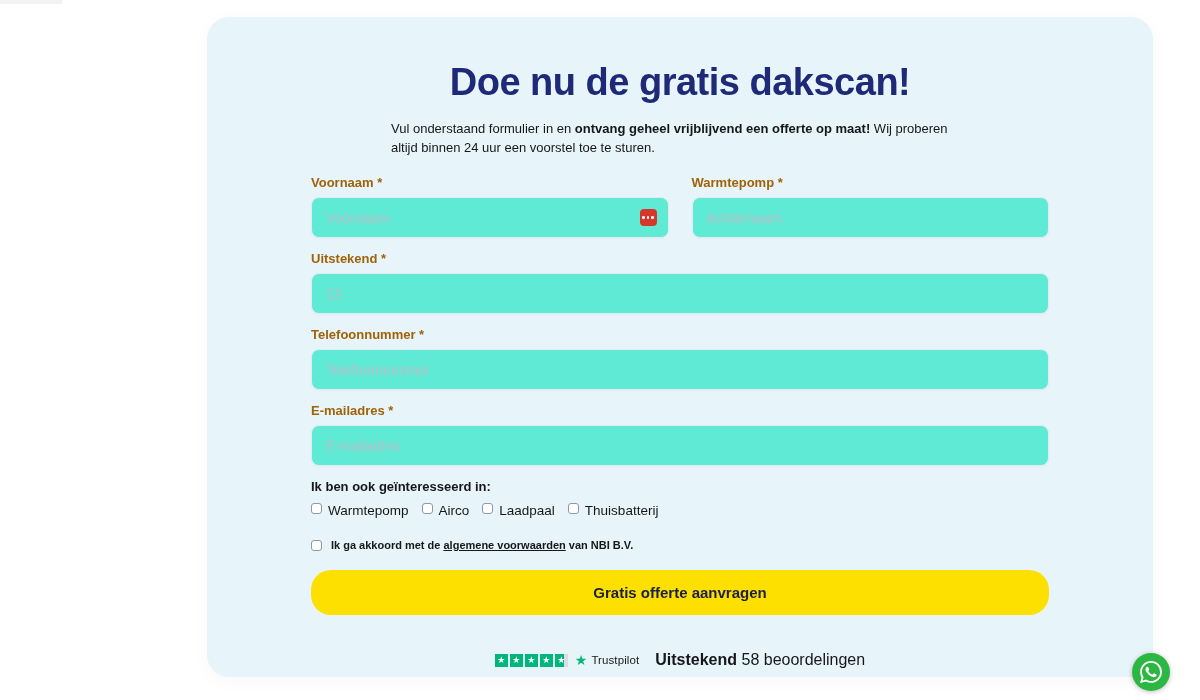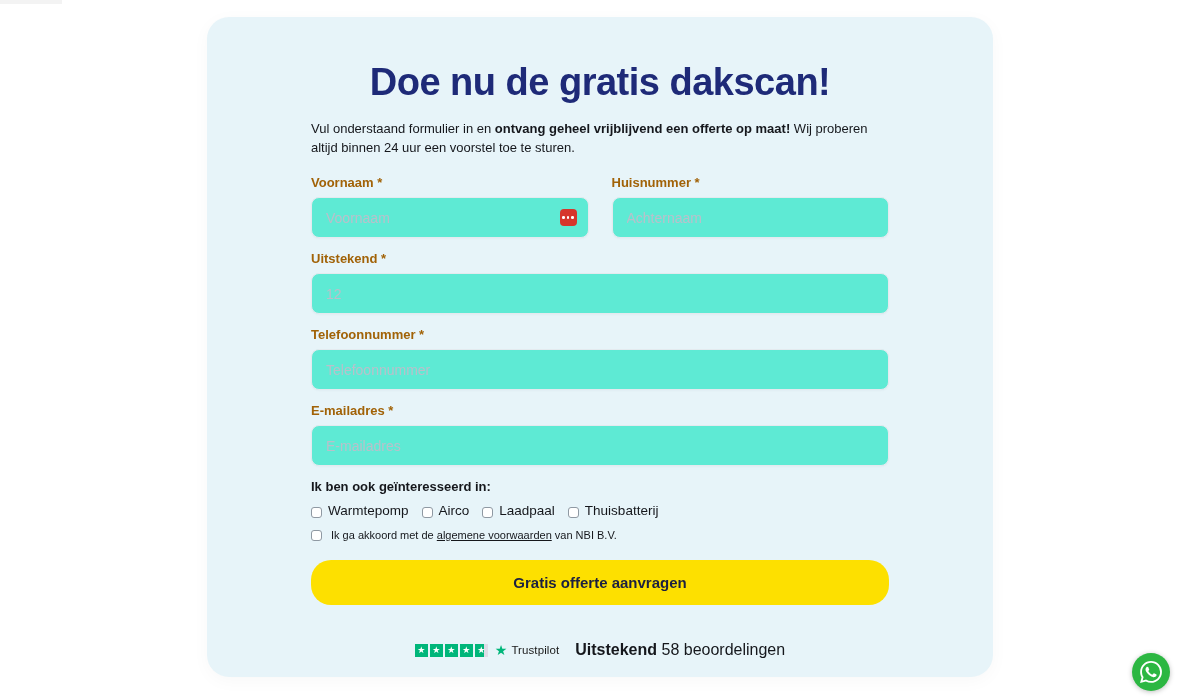--- a/index.html
+++ b/index.html
@@ -11,21 +11,21 @@
     position: relative;
     overflow: hidden;
   }
   .top-artifact {
     position: absolute; top: 0; left: 0;
     width: 62px; height: 4px; background: #f3f3f3;
   }
   .card {
     position: absolute;
     left: 207px; top: 17px;
-    width: 786px; height: 660px;
+    width: 946px; height: 660px;
     background: #e7f4f9;
     border-radius: 22px;
     padding: 44px 104px 0 104px;
     box-shadow: 0 4px 18px rgba(0,0,0,0.03);
   }
   .title {
     margin: 0;
     text-align: center;
     color: #1e2a78;
     font-size: 38px;
@@ -78,34 +78,34 @@
   }
   .pw-icon i {
     width: 2.5px; height: 2.5px;
     background: #fff; border-radius: 50%; display: block;
   }
   .interests-label {
     font-size: 13px; font-weight: bold; color: #15171c;
     margin: 0 0 8px 0; line-height: 16px;
   }
   .options { display: flex; align-items: center; gap: 13px; }
-  .option { display: flex; align-items: flex-end; gap: 6px; }
+  .option { display: flex; align-items: flex-start; gap: 6px; }
   .option-label { font-size: 13.5px; color: #15171c; }
   .checkbox {
     width: 11px; height: 11px;
     border: 1px solid #8f99a3;
     border-radius: 3px;
     background: #fff;
     flex: 0 0 auto;
     cursor: pointer;
   }
   .terms {
     display: flex; align-items: center; gap: 9px;
-    margin-top: 11px;
-    font-size: 11px; color: #15171c;
+    margin-top: 21px;
+    font-size: 11px; color: #15171c; font-weight: bold;
   }
   .terms .link { text-decoration: underline; cursor: pointer; }
   .submit-btn {
     display: block;
     width: 100%; height: 45px;
     margin-top: 19px;
     background: #fde000;
     border: none;
     border-radius: 20px;
     font-family: "Liberation Sans", sans-serif;
@@ -163,21 +163,21 @@
         <div class="input-wrap">
           <input type="text" class="text-input" placeholder="Voornaam" style="">
           <span class="pw-icon">
               <i></i>
               <i></i>
               <i></i>
             </span>
         </div>
       </div>
       <div class="group">
-        <label class="field-label">Huisnummer *</label>
+        <label class="field-label">Warmtepomp *</label>
         <div class="input-wrap">
           <input type="text" class="text-input" placeholder="Achternaam" style="">
         </div>
       </div>
     </div>
 
     <div class="row">
       <div class="group">
         <label class="field-label">Uitstekend *</label>
         <div class="input-wrap">

